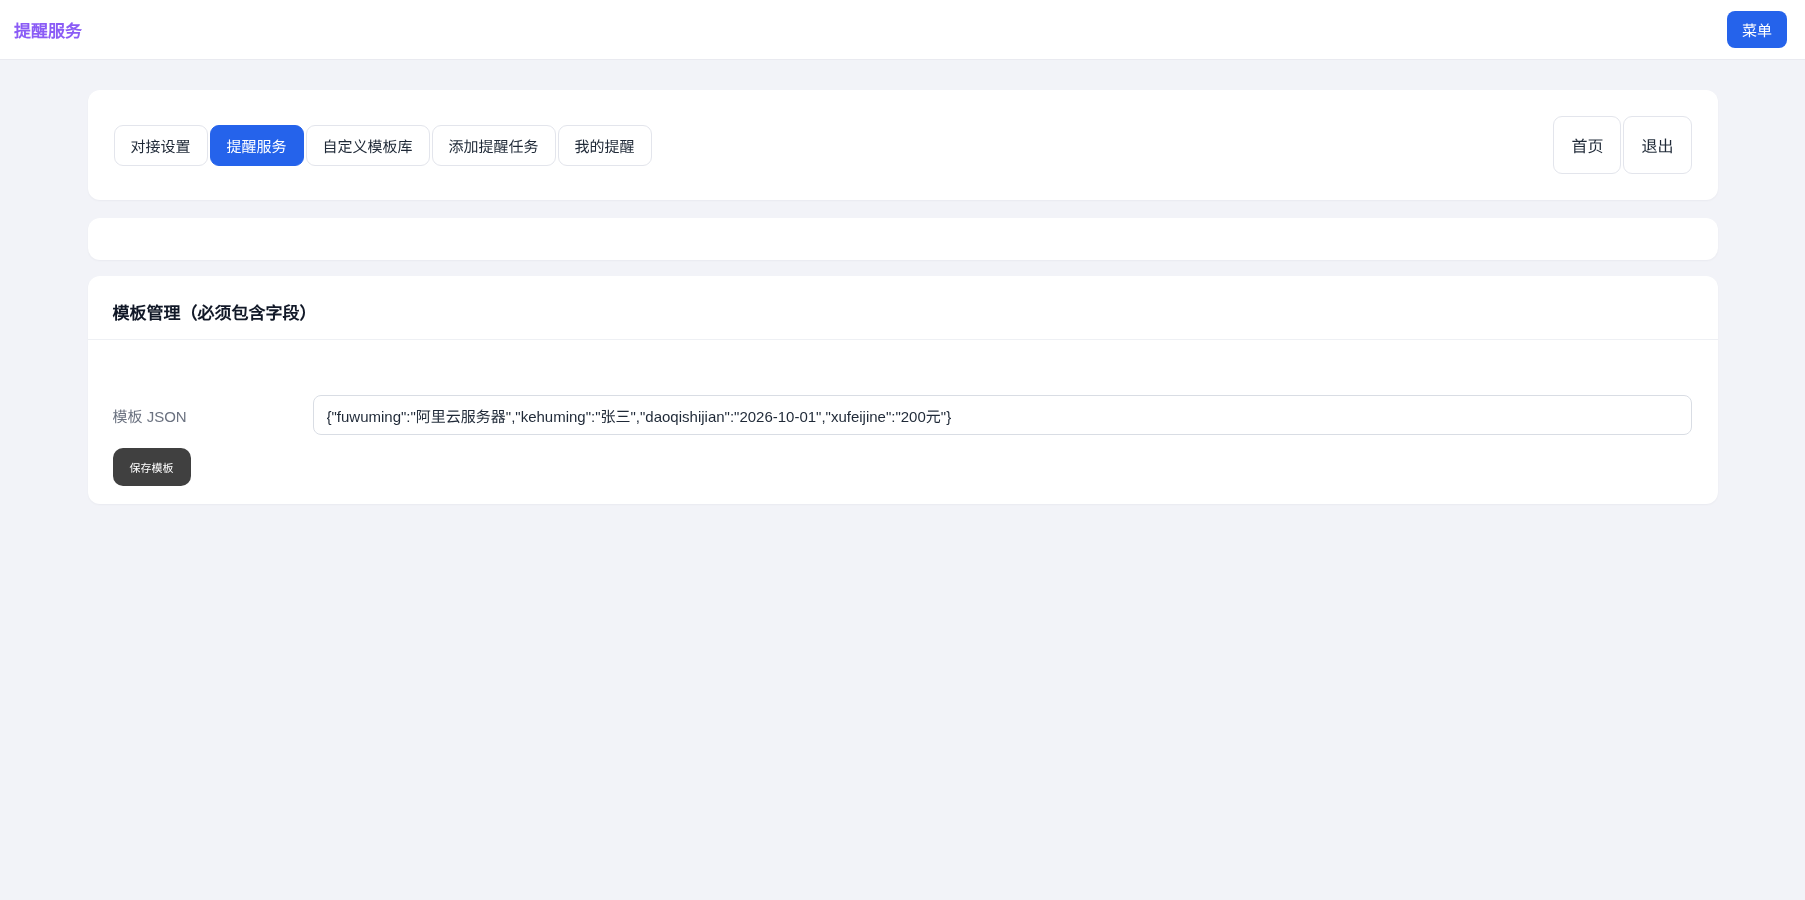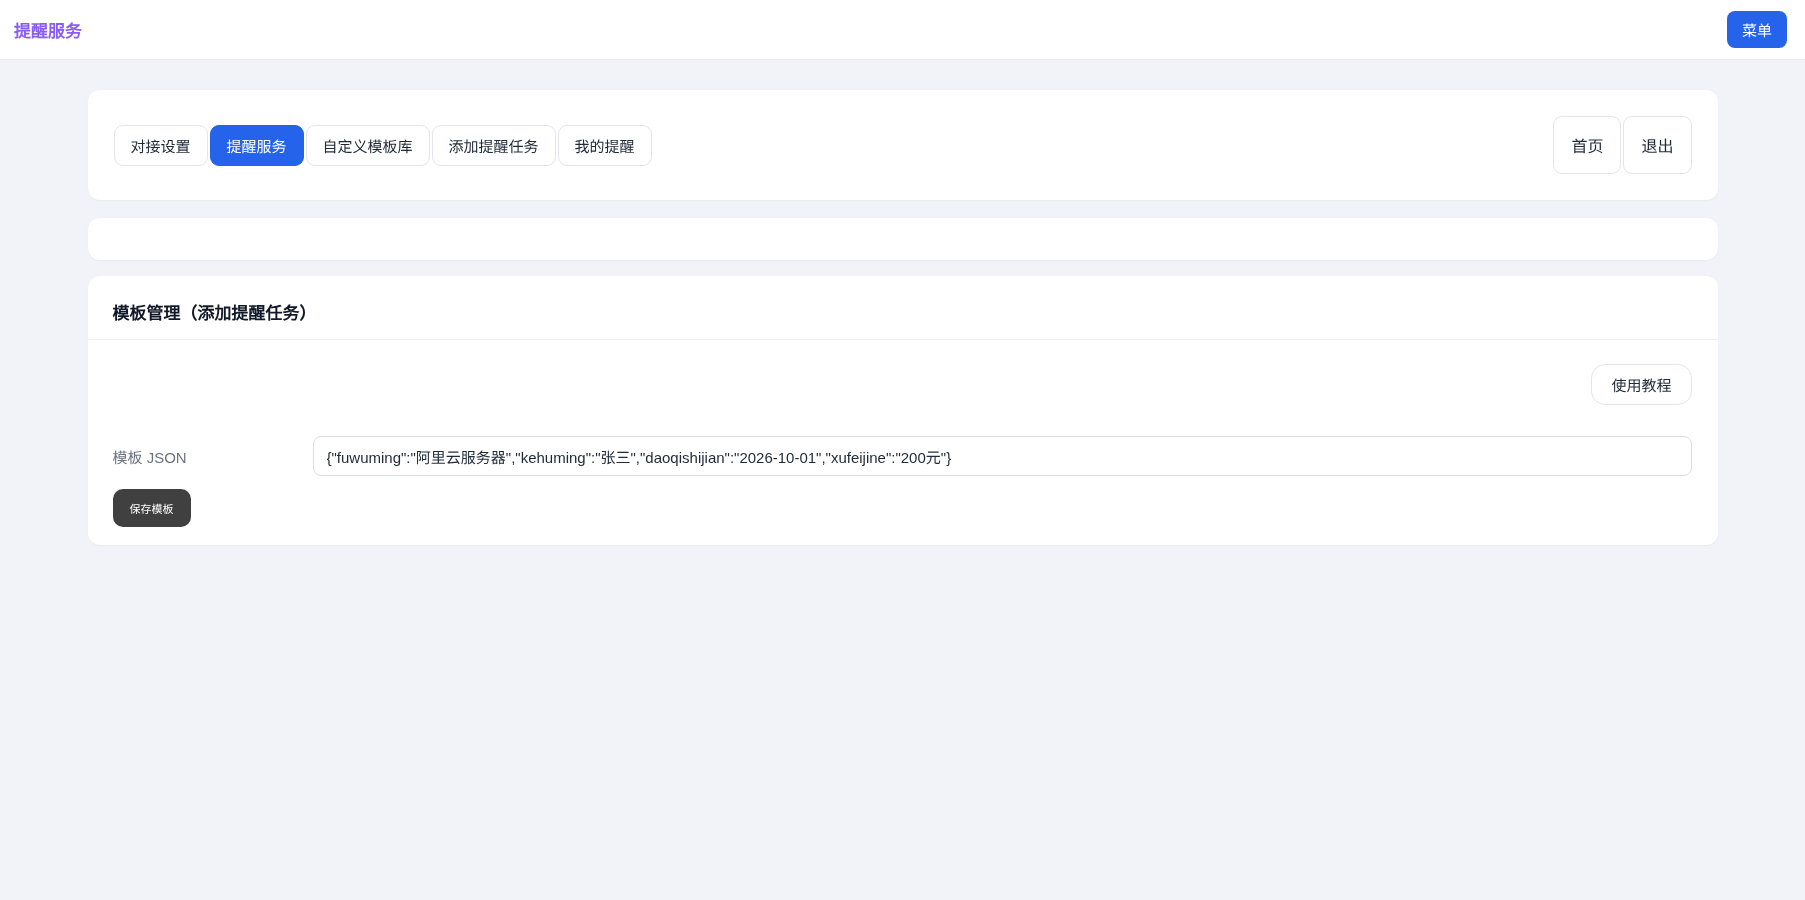--- a/index.html
+++ b/index.html
@@ -188,26 +188,23 @@
       <button class="nav-btn">首页</button>
       <button class="nav-btn">退出</button>
     </div>
   </div>
 
   <div class="card notice-card">
   </div>
 
   <div class="card section-card">
     <div class="section-header">
-      <div class="section-title">模板管理（添加提醒任务）</div>
+      <div class="section-title">模板管理（必须包含字段）</div>
     </div>
     <div class="section-body">
-      <div class="tutorial-row">
-        <button class="btn-outline">使用教程</button>
-      </div>
       <div class="form-row">
         <div class="form-label">模板 JSON</div>
         <input class="text-input" type="text" value="{&quot;fuwuming&quot;:&quot;阿里云服务器&quot;,&quot;kehuming&quot;:&quot;张三&quot;,&quot;daoqishijian&quot;:&quot;2026-10-01&quot;,&quot;xufeijine&quot;:&quot;200元&quot;}" style="">
       </div>
       <div class="save-row">
         <button class="btn-save">保存模板</button>
       </div>
     </div>
   </div>
 

